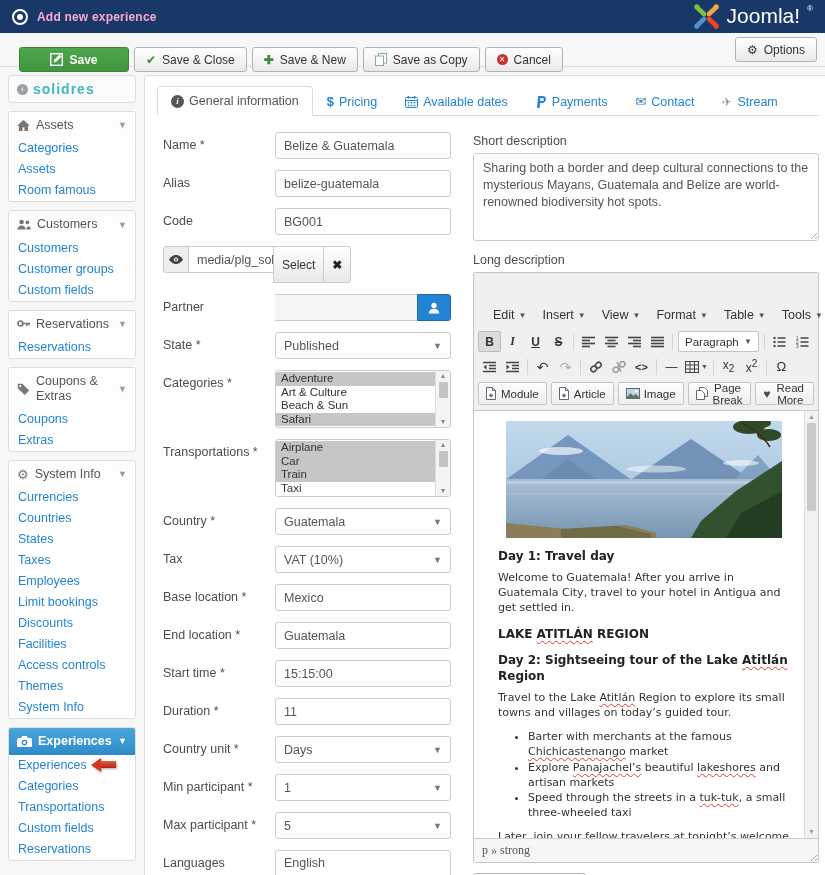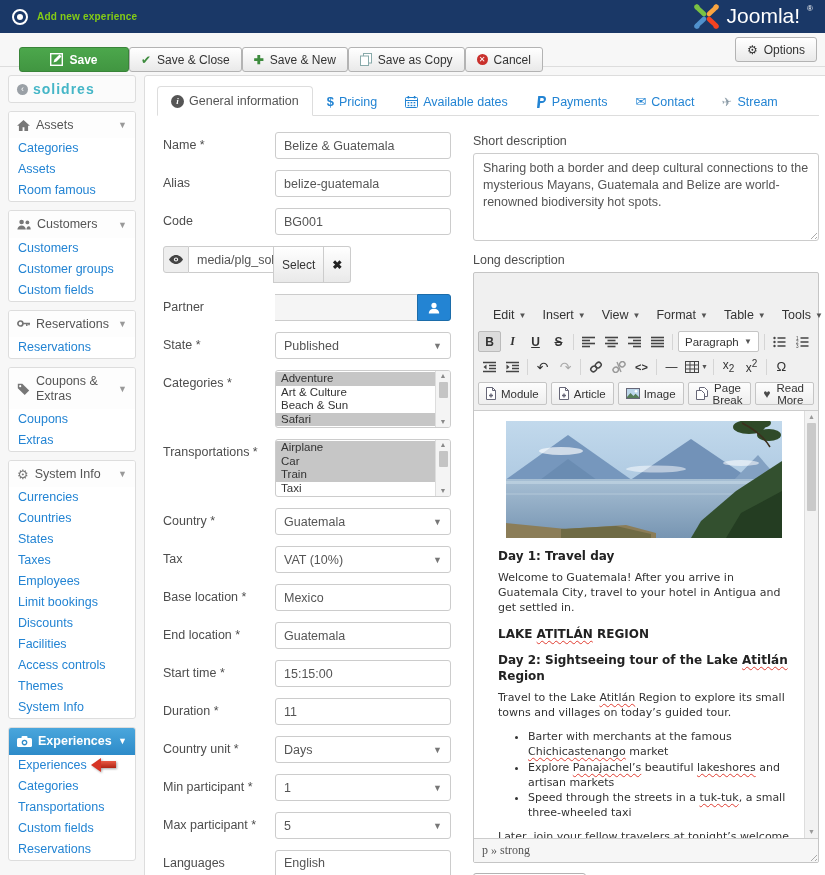--- a/index.html
+++ b/index.html
@@ -2,21 +2,21 @@
 <html><head>
 <meta charset="utf-8">
 <style>
   * { margin:0; padding:0; box-sizing:border-box; }
   html,body { width:825px; height:875px; overflow:hidden; background:#f7f7f7;
     font-family:"Liberation Sans", sans-serif; }
   
   .topbar { height:33px; background:#1a3867; display:flex; align-items:center; padding:0 12px; }
   .app-icon { width:16px; height:16px; border:2px solid #fff; border-radius:50%; position:relative; margin-right:9px; flex:none;}
   .app-icon::after { content:""; position:absolute; left:3px; top:3px; width:6px; height:6px; background:#fff; border-radius:50%; }
-  .topbar h1 { color:#84cc16; font-size:10px; font-weight:bold; letter-spacing:.2px; flex:1; }
+  .topbar h1 { color:#f9a8d4; font-size:12px; font-weight:bold; letter-spacing:.2px; flex:1; }
   .jlogo { display:flex; align-items:flex-start; gap:7px; }
   .jtext { color:#fff; font-size:21px; font-weight:normal; line-height:26px; }
   .jreg { color:#fff; font-size:8px; margin-top:1px; }
   
   .toolbar { height:34px; background:#f7f7f7; border-bottom:1px solid #ddd; display:flex; align-items:center; padding:0 8px 0 19px; gap:5px; }
   .tbtn { display:inline-flex; align-items:center; gap:6px; height:25px; padding:0 11px; font-size:12px; color:#333;
     background:linear-gradient(#ffffff,#e9e9e9); border:1px solid #b3b3b3; border-radius:3px; cursor:pointer; }
   .tbtn.primary { background:linear-gradient(#4ca74c,#419641); border-color:#398439; color:#fff; min-width:110px; justify-content:center; font-weight:bold;}
   .tbtn .g { font-size:12px; line-height:1; }
   .sp { flex:1; }
@@ -134,21 +134,21 @@
         <path d="M16 16 C21 21 23 22 23.4 23.4" stroke="#f44321"></path>
           <circle cx="23" cy="23" r="2.6" fill="#f44321" stroke="none"></circle>
       </g>
     </svg>
     <span class="jtext">Joomla!</span>
     <span class="jreg">®</span>
   </div>
 </div>
 
 <div class="toolbar">
-  <span id="tb-buttons" style="display: inline-flex;  margin-top: 20px;">
+  <span id="tb-buttons" style="display: inline-flex; gap: 5px; margin-top: 20px;">
       <button class="tbtn primary">
         <span style="display: inline-flex;">
           <svg width="13" height="13" viewBox="0 0 13 13">
             <rect x=".7" y=".7" width="11.6" height="11.6" fill="none" stroke="#fff" stroke-width="1.4"></rect>
             <path d="M3.5 9.5l1-3 5-5 2 2-5 5z" fill="#fff"></path>
           </svg>
         </span>
         <span>Save</span>
       </button>
       <button class="tbtn">

